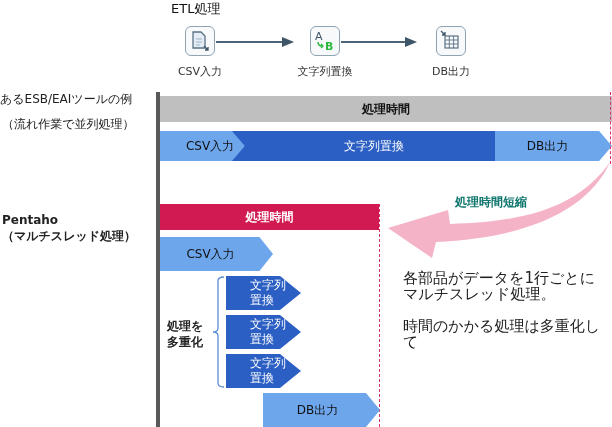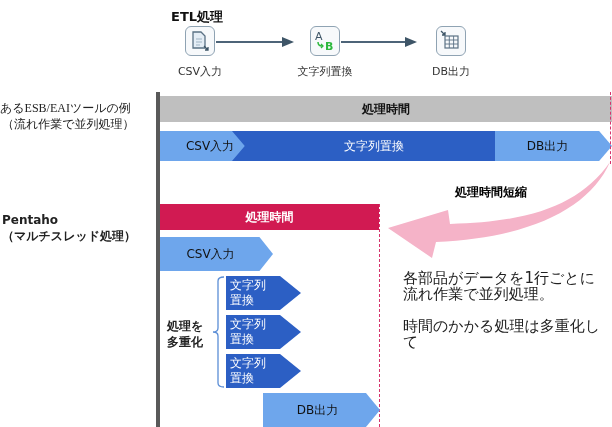--- a/index.html
+++ b/index.html
@@ -1,34 +1,34 @@
 <!DOCTYPE html>
 <html><head>
 <meta charset="utf-8">
 <style>
   html, body { margin:0; padding:0; background:#ffffff; }
   body { width:612px; height:427px; position:relative; overflow:hidden;
          font-family:"DejaVu Sans","Liberation Sans",sans-serif; color:#222; }
   .abs { position:absolute; }
-  .title { left:171px; top:0px; font-size:13px; font-weight:bold; color:#111;margin-top:8px; }
+  .title { left:171px; top:0px; font-size:13px; font-weight:normal; color:#111; }
   .node { width:30px; height:30px; border:1.5px solid #8fa3b3; border-radius:6px; background:#f7f9fb; box-sizing:border-box; }
   .node svg { display:block; }
   .node-label { font-size:11px; color:#333; text-align:center; width:80px; }
   .flow-line { height:1.5px; background:#4d6478; }
   .flow-arrow { width:0; height:0; border-top:5px solid transparent; border-bottom:5px solid transparent; border-left:12px solid #3e5567; }
   .vbar { left:156px; top:92px; width:4px; height:335px; background:#595959; }
   .side-label { font-size:12px; color:#222; line-height:16px; }
   .bold { font-weight:bold; }
   .bar-gray { left:160px; top:96px; width:452px; height:26px; background:#bfbfbf; font-size:12px; font-weight:bold; display:flex; align-items:center; justify-content:center; color:#111; }
   .chev { height:30px; display:flex; align-items:center; justify-content:center; font-size:12px; color:#111; box-sizing:border-box; }
   .light { background:#6ea6ec; }
   .dark { background:#2c5fc4; color:#fff; }
   .bar-red { left:160px; top:204px; width:219px; height:26px; background:#d11a52; color:#fff; font-size:12px; font-weight:bold; display:flex; align-items:center; justify-content:center; }
   .dash { width:0; border-left:1.5px dashed #d6336c; }
-  .small-chev { width:75px; height:34px; background:#2c5fc4; color:#fff; font-size:12px; line-height:15px; padding:2px 0 0 4px; box-sizing:border-box;
+  .small-chev { width:75px; height:34px; background:#2c5fc4; color:#fff; font-size:12px; line-height:15px; padding:2px 0 0 24px; box-sizing:border-box;
                 clip-path:polygon(0 0, 72% 0, 100% 50%, 72% 100%, 0 100%); }
   .note { font-size:15px; line-height:16px; color:#222; }
 </style>
 </head>
 <body>
 
 <div class="abs title">ETL処理</div>
 
 <div class="abs node" style="left:185px;top:26px;">
   <svg width="27" height="27" viewBox="0 0 27 27">
@@ -55,41 +55,41 @@
     <path d="M8 13 h13 M8 17 h13 M12.3 9 v12 M16.6 9 v12" stroke="#5a7184" stroke-width="0.9"></path>
     <path d="M4 4 l4 4 M8 5 v3 h-3" stroke="#3e5567" stroke-width="1.3" fill="none"></path>
   </svg>
 </div>
 <div class="abs node-label" style="left:160px;top:64px;">CSV入力</div>
 <div class="abs node-label" style="left:285px;top:64px;">文字列置換</div>
 <div class="abs node-label" style="left:411px;top:64px;">DB出力</div>
 
 <div class="abs vbar"></div>
 
-<div class="abs side-label" style="left:0px;top:100px;font-family:Liberation Serif, serif;">あるESB/EAIツールの例</div>
+<div class="abs side-label" style="left:0px;top:91px;">あるESB/EAIツールの例</div>
 <div class="abs side-label" style="left:2px;top:116px;">（流れ作業で並列処理）</div>
 
 <div class="abs bar-gray">処理時間</div>
 
 <div class="abs chev light" style="left:160px;top:131px;width:112px;clip-path:polygon(0 0,88% 0,100% 50%,88% 100%,0 100%);">
   <span style="margin-right:12px;">CSV入力</span>
 </div>
 <div class="abs chev dark" style="left:232px;top:131px;width:284px;clip-path:polygon(0 0,95.5% 0,100% 50%,95.5% 100%,0 100%,4.5% 50%);">
   <span>文字列置換</span>
 </div>
 <div class="abs chev light" style="left:495px;top:131px;width:117px;clip-path:polygon(0 0,89% 0,100% 50%,89% 100%,0 100%);">
   <span style="margin-right:12px;">DB出力</span>
 </div>
 
 <div class="abs dash" style="left:610px;top:92px;height:72px;"></div>
 
 <svg class="abs" style="left:380px;top:160px;" width="232" height="100" viewBox="0 0 232 100">
   <path d="M230 2 C 200 45, 150 62, 70 64 L 68 50 L 8 68 L 52 98 L 56 82 C 150 78, 210 48, 230 2 Z" fill="#f5b3c8"></path>
 </svg>
-<div class="abs bold" style="left:455px;top:184px;font-size:12px;color:#000000;">処理時間短縮</div>
+<div class="abs bold" style="left:455px;top:194px;font-size:12px;color:#0f766e;">処理時間短縮</div>
 
 <div class="abs side-label bold" style="left:2px;top:212px;">Pentaho</div>
 <div class="abs side-label bold" style="left:2px;top:228px;text-align:center;">（マルチスレッド処理）</div>
 
 <div class="abs bar-red">処理時間</div>
 <div class="abs dash" style="left:379px;top:204px;height:223px;"></div>
 
 <div class="abs chev light" style="left:160px;top:237px;width:113px;height:34px;clip-path:polygon(0 0,88% 0,100% 50%,88% 100%,0 100%);">
   <span style="margin-right:12px;">CSV入力</span>
 </div>
@@ -112,17 +112,17 @@
   <div>文字列</div>
   <div>置換</div>
 </div>
 
 <div class="abs chev light" style="left:263px;top:393px;width:117px;height:34px;clip-path:polygon(0 0,88% 0,100% 50%,88% 100%,0 100%);">
   <span style="margin-right:8px;">DB出力</span>
 </div>
 
 <div class="abs note" style="left:403px;top:270px;">
   <div>各部品がデータを1行ごとに</div>
-  <div>流れ作業で並列処理。</div>
+  <div>マルチスレッド処理。</div>
 </div>
 <div class="abs note" style="left:403px;top:318px;">
   <div>時間のかかる処理は多重化して</div>
 </div>
 
 </body></html>

